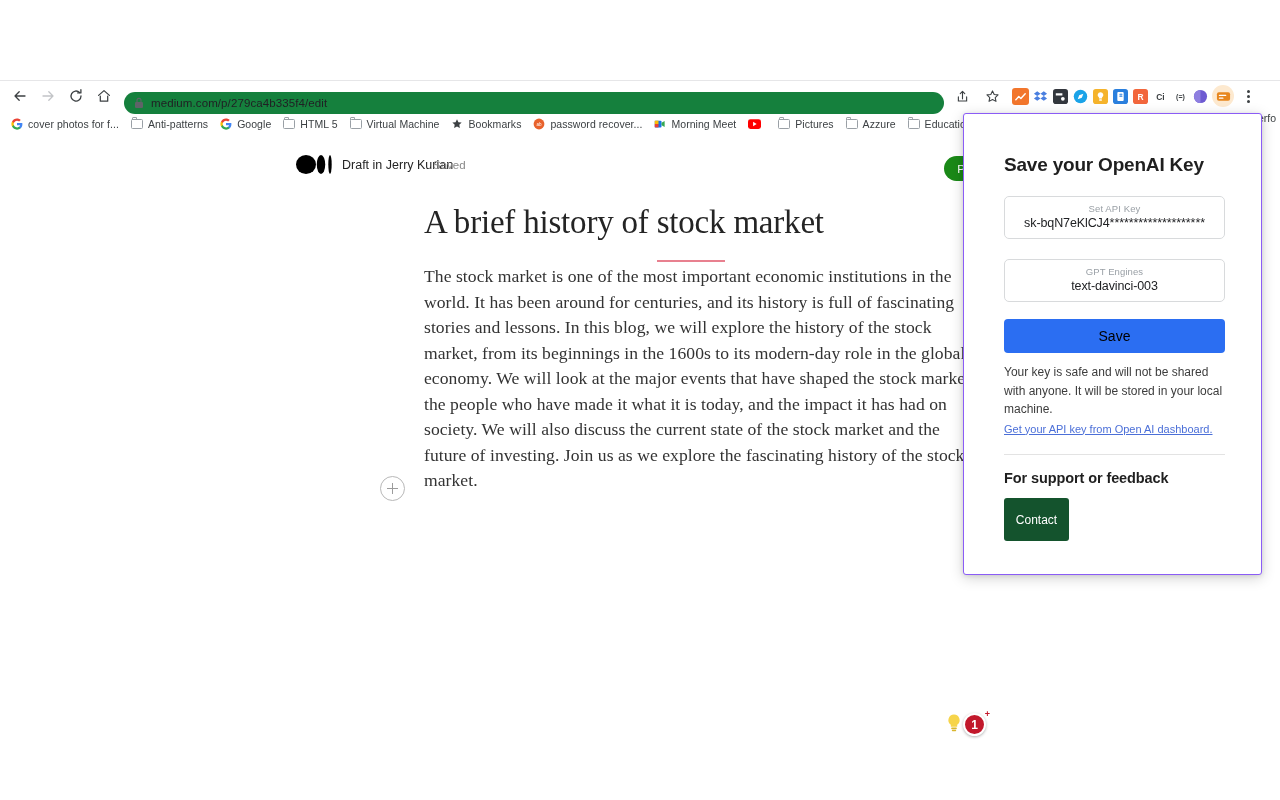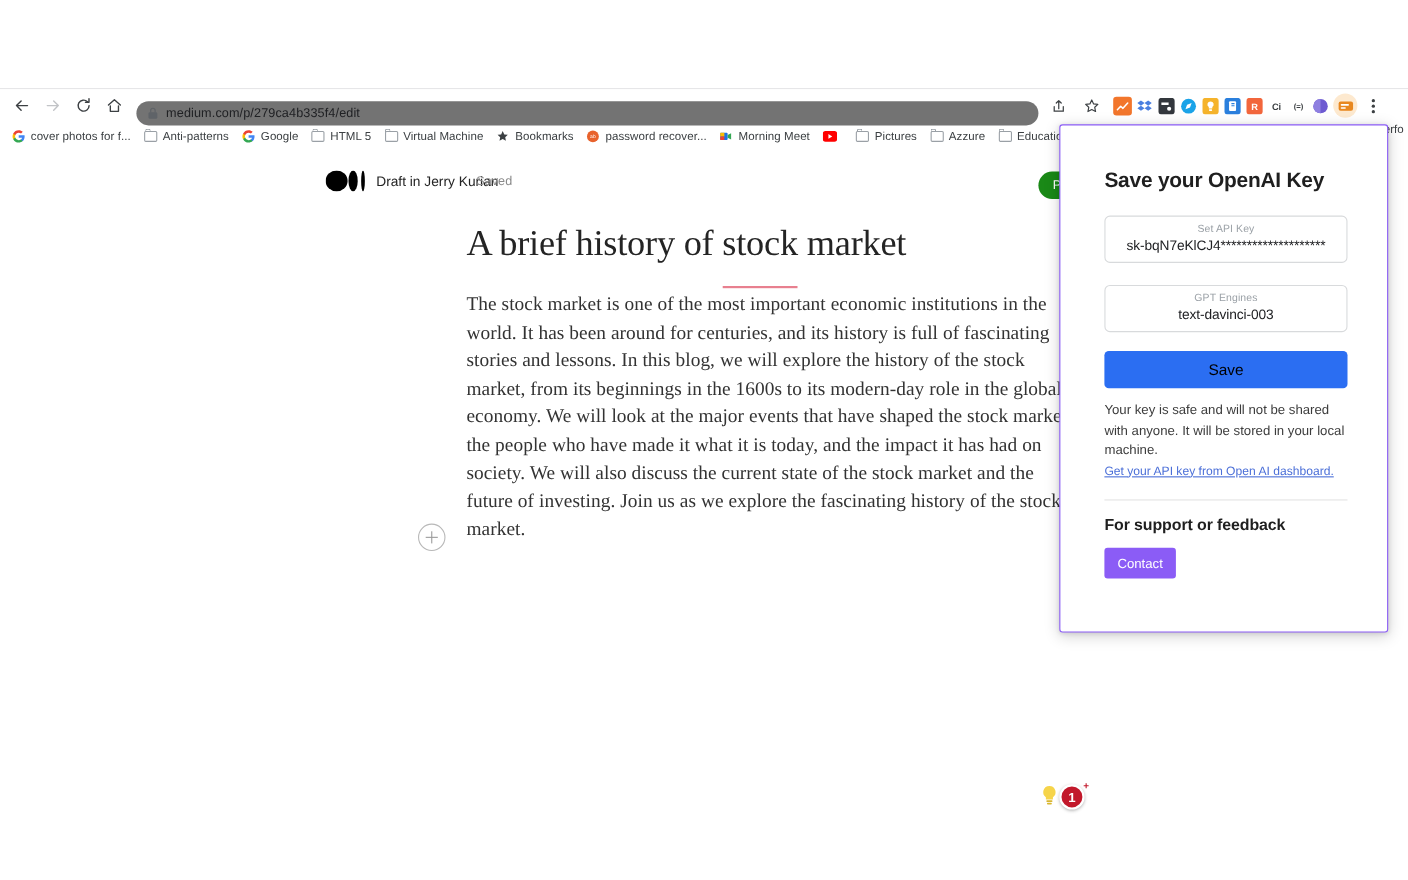--- a/index.html
+++ b/index.html
@@ -47,21 +47,21 @@
     flex: 0 0 auto;
     cursor: pointer;
   }
   .nav-btn svg { display: block; }
 
   .omnibox {
     margin-left: 6px;
     height: 22px;
     flex: 0 0 auto;
     min-width: 820px;
-    background: #737373;
+    background: #15803d;
     border-radius: 11px;
     display: flex;
     align-items: center;
     padding: 0 10px;
     box-sizing: border-box;
     cursor: text;
     margin-top: 13px;
   }
   .omnibox .lock { margin-right: 7px; display: flex; }
   .omnibox .url {
@@ -376,22 +376,22 @@
   .support-title {
     margin-top: 15px;
     font-size: 14.5px;
     font-weight: 700;
     color: #1f1f1f;
     letter-spacing: -0.1px;
   }
   .contact-btn {
     margin-top: 12px;
     width: 65px;
-    height: 28px;
-    background: #8b5cf6;
+    height: 43px;
+    background: #14532d;
     border: none;
     border-radius: 3px;
     color: #fff;
     font-size: 12px;
     font-family: "Liberation Sans", sans-serif;
     cursor: pointer;
     display: flex;
     align-items: center;
     justify-content: center;
   }

